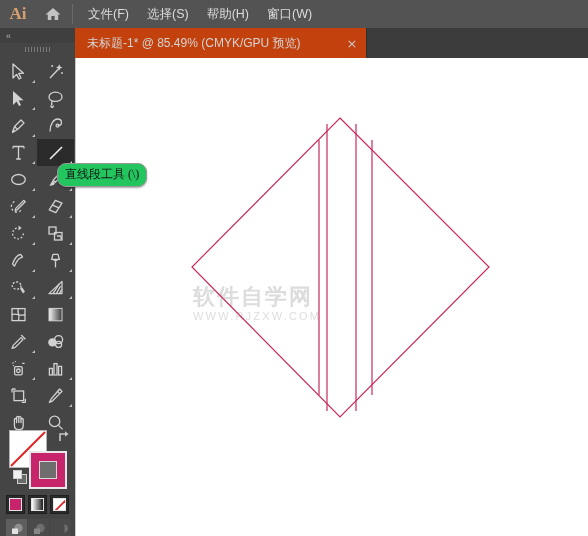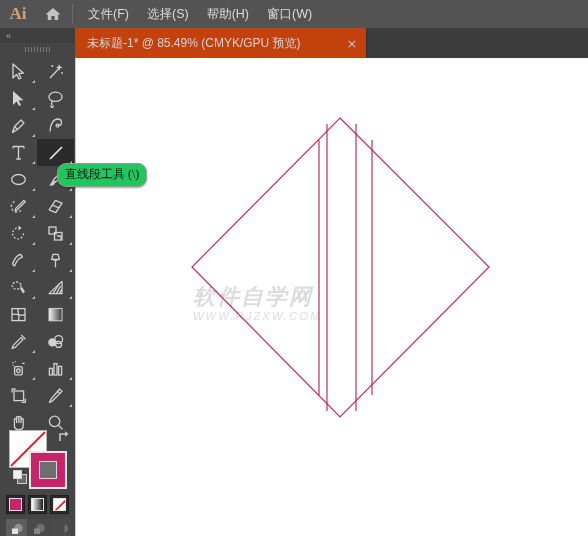--- a/index.html
+++ b/index.html
@@ -145,21 +145,21 @@
     width: 21px; height: 19px;
     display: flex; align-items: center; justify-content: center;
     background: #515151;
   }
   .draw-btn.sel { background: #5e5e5e; }
   .draw-btn.dim { background: #4a4a4a; }
 
   
   .canvas-wrap {
     position: absolute; left: 75px; top: 58px; width: 513px; height: 478px;
-    background: #ffffff; overflow: hidden; font-style: italic;
+    background: #ffffff; overflow: hidden;
   }
   .canvas-wrap .edge-l {
     position: absolute; left: 0; top: 0; width: 1px; height: 100%; background: #c9c9c9;
   }
   .art { position: absolute; left: 0; top: 0; width: 513px; height: 478px; }
 
   .watermark {
     position: absolute; left: 118px; top: 228px;
     width: 170px; pointer-events: none; user-select: none;
   }

